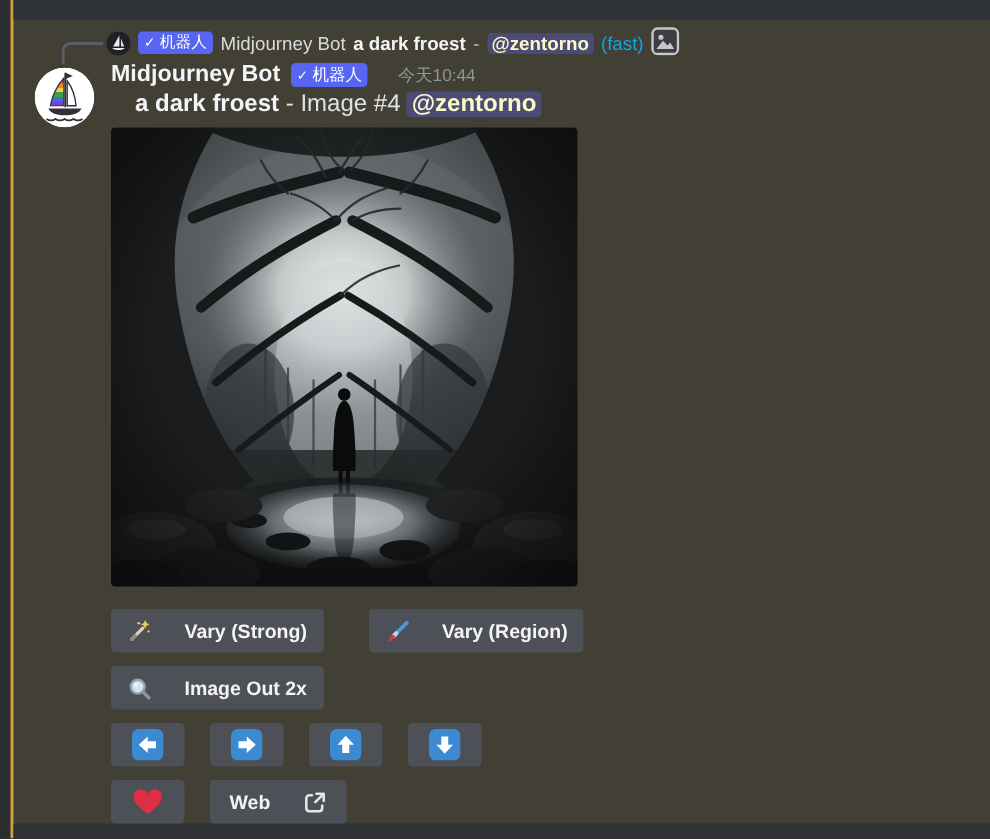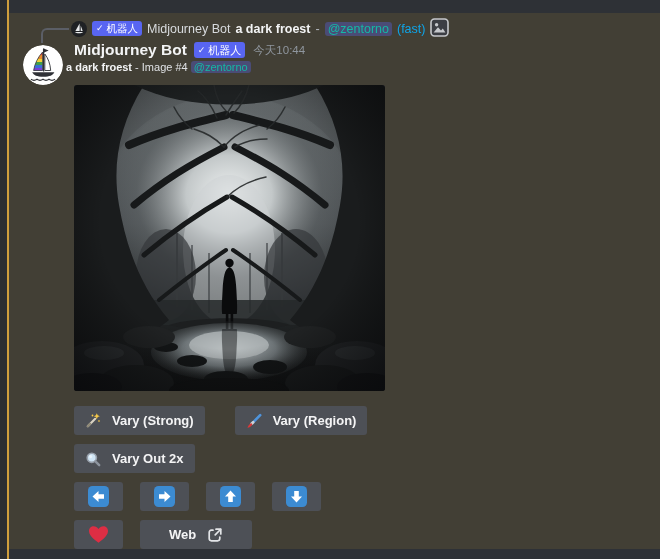--- a/index.html
+++ b/index.html
@@ -19,42 +19,42 @@
   .mini-avatar { width:16px; height:16px; flex:0 0 auto; }
   .reply-username { color:#d8dbde; }
   .reply-bold { font-weight:bold; color:#f3f4f5; }
   .reply-suffix { color:#0ea5e9; }
 
   .badge { display:inline-flex; align-items:center; gap:3px; background:#5865f2; color:#fff;
     border-radius:3px; padding:0 4px; height:15px; font-size:10.5px; line-height:15px; }
   .badge .chk { font-size:9px; }
   .badge.md { height:16px; font-size:11px; line-height:16px; }
 
-  .mention { background:rgba(88,101,242,0.35); color:#14b8a6; border-radius:3px;
-    padding:0 3px; font-weight:400; cursor:pointer; }
+  .mention { background:rgba(88,101,242,0.35); color:#fef9c3; border-radius:3px;
+    padding:0 3px; font-weight:700; cursor:pointer; }
 
   
   .avatar { position:absolute; left:23px; top:45px; width:40px; height:40px; border-radius:50%;
     overflow:hidden; cursor:pointer; }
   .header-row { position:absolute; left:74px; top:41px; display:flex; align-items:center; gap:7px;
     white-space:nowrap; }
   .username { font-size:15.5px; font-weight:600; color:#f3f4f5; cursor:pointer; }
-  .timestamp { font-size:11.5px; color:#8f969e; margin-left:1px; }
-  .text-row { position:absolute; left:66px; top:61px; font-size:11px; color:#dfe1e4; white-space:nowrap; }
+  .timestamp { font-size:11.5px; color:#8f969e; margin-left:13px; }
+  .text-row { position:absolute; left:90px; top:61px; font-size:16px; color:#dfe1e4; white-space:nowrap; }
   .text-row .prompt { font-weight:bold; color:#f3f4f5; }
 
   .gen-image { position:absolute; left:74px; top:85px; width:311px; height:306px; border-radius:3px;
     overflow:hidden; cursor:pointer; background:#17181a; }
   .gen-image svg { display:block; }
 
   
   .btn-rows { position:absolute; left:74px; top:406px; display:flex; flex-direction:column; gap:9px; }
   .btn-row { display:flex; gap:17px; }
   .btn { height:29px; background:#4d5056; border-radius:3px; border:none; display:inline-flex;
-    align-items:center; justify-content:center; gap:11px; padding:0 11px; color:#f4f4f5;
+    align-items:center; justify-content:center; gap:22px; padding:0 11px; color:#f4f4f5;
     font-size:13px; font-weight:600; font-family:"Liberation Sans", sans-serif; cursor:pointer; white-space:nowrap; }
   .btn.ml { margin-left:13px;justify-content:center; }
   .btn.sq { width:49px; padding:0; }
   .btn svg { flex:0 0 auto; }
 </style>
 </head>
 <body>
 
 <div class="page">
   <div class="left-strip"></div>
@@ -250,21 +250,21 @@
         <span>Vary (Region)</span>
       </button>
     </div>
     <div class="btn-row">
       <button class="btn">
         <svg width="16" height="16" viewBox="0 0 16 16">
           <circle cx="6.8" cy="6.8" r="4.6" fill="#cfe4f4" stroke="#98a0ab" stroke-width="1.6"></circle>
           <circle cx="5.6" cy="5.6" r="1.6" fill="#eaf4fb" opacity="0.9"></circle>
           <line x1="10.4" y1="10.4" x2="14.2" y2="14.2" stroke="#8d949e" stroke-width="2.4" stroke-linecap="round"></line>
         </svg>
-        <span>Vary Out 2x</span>
+        <span>Image Out 2x</span>
       </button>
     </div>
     <div class="btn-row">
       <button class="btn sq">
         <svg width="21" height="21" viewBox="0 0 21 21">
           <rect width="21" height="21" rx="4.5" fill="#3c8bd2"></rect>
           <path d="M16,8.2 H10.5 V5 L4.5,10.5 L10.5,16 V12.8 H16 Z" fill="#ffffff"></path>
         </svg>
       </button>
       <button class="btn sq">
@@ -285,21 +285,21 @@
           <path d="M16,8.2 H10.5 V5 L4.5,10.5 L10.5,16 V12.8 H16 Z" fill="#ffffff" transform="rotate(-90 10.5 10.5)"></path>
         </svg>
       </button>
     </div>
     <div class="btn-row">
       <button class="btn sq">
         <svg width="21" height="19" viewBox="0 0 21 19">
           <path d="M10.5,17.8 C4.1,13 1,9.6 1,6 C1,3.2 3.1,1.2 5.7,1.2 C7.5,1.2 9.2,2.2 10.5,4 C11.8,2.2 13.5,1.2 15.3,1.2 C17.9,1.2 20,3.2 20,6 C20,9.6 16.9,13 10.5,17.8 Z" fill="#dd2e44"></path>
         </svg>
       </button>
-      <button class="btn" style="padding:0 29px;">
+      <button class="btn" style="padding:0 13px;">
         <span>Web</span>
         <svg width="16" height="16" viewBox="0 0 16 16">
           <path d="M6,3.2 H4.4 C3.1,3.2 2.2,4.1 2.2,5.4 V11.6 C2.2,12.9 3.1,13.8 4.4,13.8 H10.6 C11.9,13.8 12.8,12.9 12.8,11.6 V10" stroke="#e3e5e8" stroke-width="1.7" fill="none" stroke-linecap="round"></path>
           <polyline points="9,2.2 13.8,2.2 13.8,7" stroke="#e3e5e8" stroke-width="1.7" fill="none" stroke-linecap="round" stroke-linejoin="round"></polyline>
           <line x1="13.5" y1="2.5" x2="8.2" y2="7.8" stroke="#e3e5e8" stroke-width="1.7" stroke-linecap="round"></line>
         </svg>
       </button>
     </div>
   </div>
 </div>

